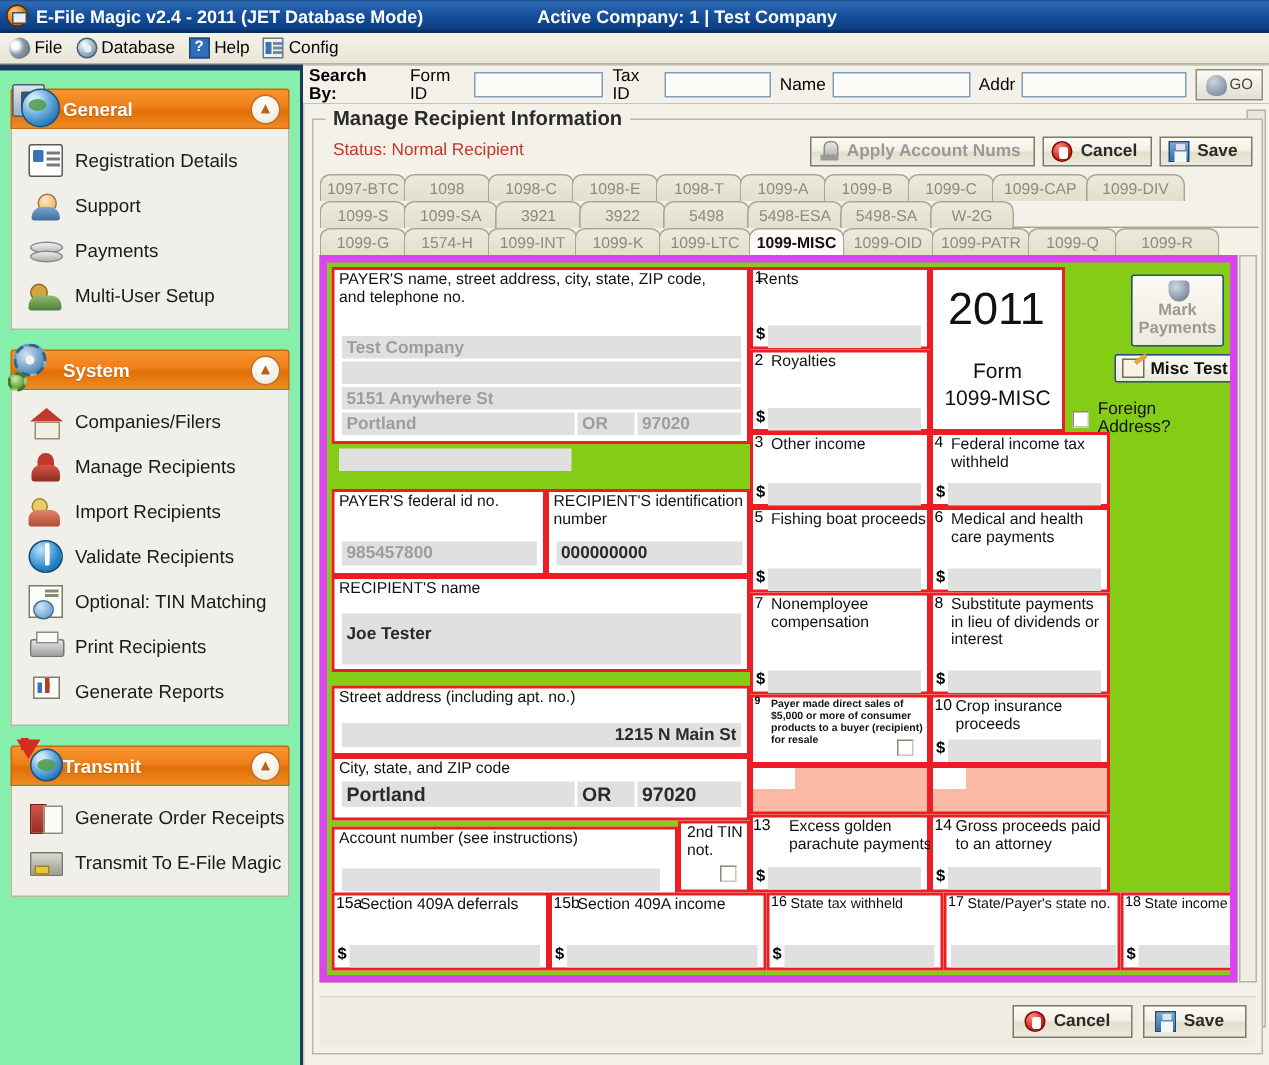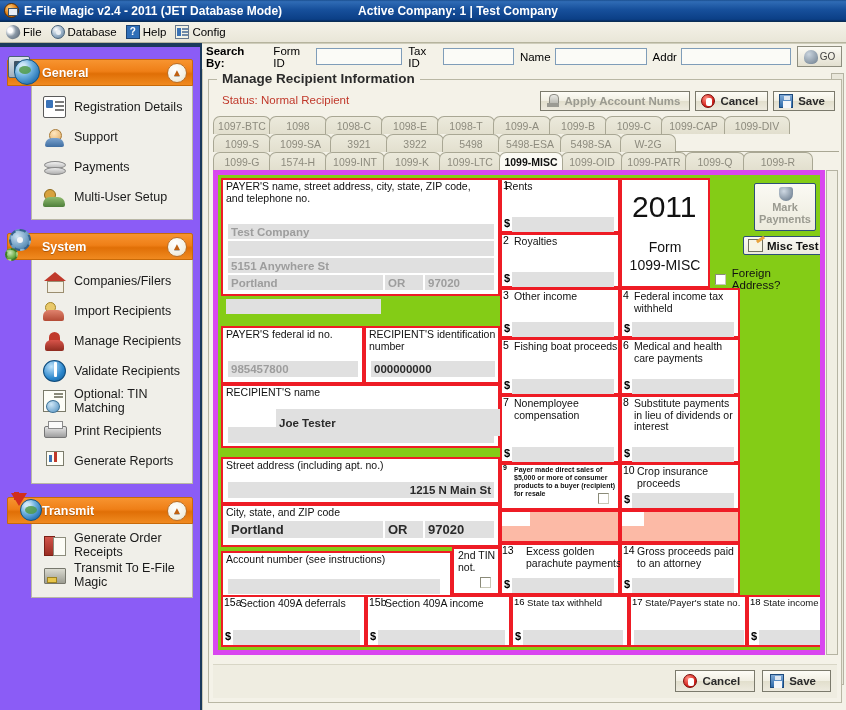--- a/index.html
+++ b/index.html
@@ -88,21 +88,21 @@
     border: 1px solid #8e8d7e; background: linear-gradient(to bottom,#fbfaf4,#e3e0d0);
     display: flex; align-items: center; justify-content: center;
     font-size: 10px; color: #444; gap: 2px;
   }
   .go-ico { width:14px;height:14px; background: radial-gradient(circle at 35% 30%, #c9d4de, #6d7d8d); border-radius: 50% 50% 40% 40%; flex:none;}
 
   
   .sidebar {
     position: absolute; left: 0; top: 47px;
     width: 200px; height: 663px;
-    background: #8b5cf6;
+    background: #86efac;
     padding: 12px 7px 0 7px;
   }
   .panel { margin-bottom: 13px; }
   .panel-head {
     height: 27px;
     background: linear-gradient(to bottom, #f79430 0%, #ef7f17 45%, #e06f06 55%, #f08a20 100%);
     border: 1px solid #c86a08;
     border-radius: 2px 2px 0 0;
     display: flex; align-items: center;
     padding-left: 34px;
@@ -160,21 +160,20 @@
     border: 1px solid #b9702a;
     color: #c06010; font-size: 10px; font-weight: bold;
     display: flex; align-items: center; justify-content: center;
     line-height: 1;
   }
   .panel-body {
     background: #f0efe9;
     border: 1px solid #b9b7a6;
     border-top: none;
     padding: 6px 0 7px 0;
-    margin-left: 24px;
   }
   .nav-item {
     display: flex; align-items: center;
     height: 30px; padding-left: 11px;
     font-size: 12.5px; color: #1a1a1a;
     cursor: default;
   }
   .nav-ico { width: 23px; height: 22px; margin-right: 8px; flex: none; position: relative; }
 
   .ic-reg { background:#fff; border:1px solid #5a5a5a; border-radius:2px; }
@@ -425,26 +424,26 @@
         </span>
         <span>System</span>
         <span class="collapse-btn">▲</span>
       </div>
       <div class="panel-body">
         <div class="nav-item">
           <span class="nav-ico ic-home"></span>
           <span>Companies/Filers</span>
         </div>
         <div class="nav-item">
+          <span class="nav-ico ic-man"></span>
+          <span>Manage Recipients</span>
+        </div>
+        <div class="nav-item">
           <span class="nav-ico ic-imp"></span>
           <span>Import Recipients</span>
-        </div>
-        <div class="nav-item">
-          <span class="nav-ico ic-man"></span>
-          <span>Manage Recipients</span>
         </div>
         <div class="nav-item">
           <span class="nav-ico ic-val"></span>
           <span>Validate Recipients</span>
         </div>
         <div class="nav-item">
           <span class="nav-ico ic-tin"></span>
           <span>Optional: TIN Matching</span>
         </div>
         <div class="nav-item">
@@ -621,21 +620,21 @@
 
         <div class="cell" style="left:402px;top:163px;width:120px;height:57px">
           <div class="lbl" style="left:12px;width:104px">Medical and health care payments</div>
           <div class="dollar" style="top:39px">$</div>
           <input class="fld" style="left: 10px; top: 39px; width: 102px; height: 15px;" value="">
         </div>
         <div style="position:absolute;left:405px;top:164px;font-size:10.5px">6</div>
 
         <div class="cell" style="left:3px;top:209px;width:279px;height:64px">
           <div class="lbl">RECIPIENT'S name</div>
-          <input class="fld" style="left: 5px; top: 23px; width: 266px; height: 27px; margin-left: 48px;" value="Joe Tester">
+          <input class="fld" style="left: 5px; top: 23px; width: 266px; height: 27px;" value="Joe Tester">
           <input class="fld" style="left: 5px; top: 41px; width: 266px; height: 16px;" value="">
         </div>
 
         <div class="cell" style="left:282px;top:220px;width:120px;height:68px">
           <div class="lbl" style="left:12px;width:104px">Nonemployee compensation</div>
           <div class="dollar" style="top:50px">$</div>
           <input class="fld" style="left: 10px; top: 50px; width: 102px; height: 15px;" value="">
         </div>
         <div style="position:absolute;left:285px;top:221px;font-size:10.5px">7</div>
 

